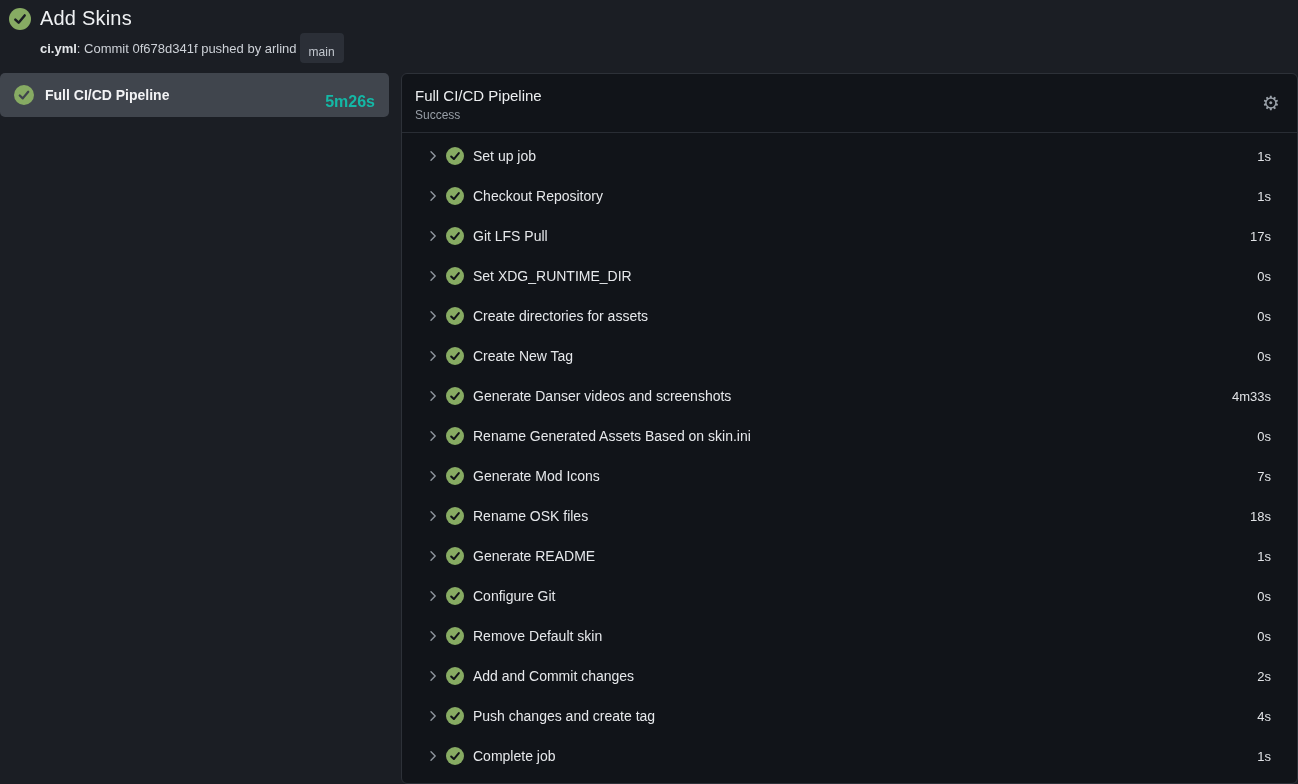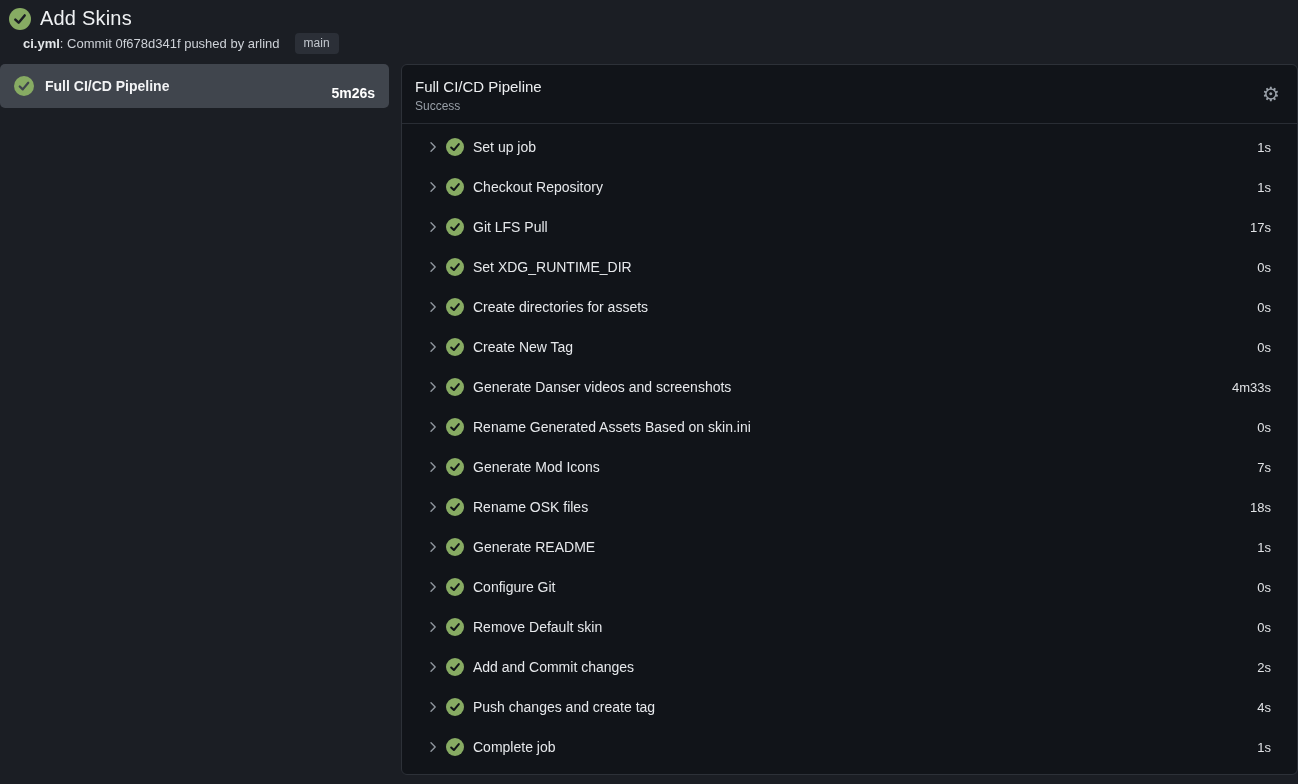--- a/index.html
+++ b/index.html
@@ -10,49 +10,49 @@
     overflow: hidden;
     color: #e8eaec;
   }
 
   
   .run-header { padding: 7px 10px 10px 9px; }
   .run-title-row { display: flex; align-items: center; gap: 9px; }
   .status-icon { display: inline-flex; flex-shrink: 0; }
   .run-title { font-size: 20px; font-weight: 500; color: #eff1f3; letter-spacing: 0.2px; }
   .run-sub-row {
-    margin-left: 14px; margin-top: 3px;
-    display: flex; align-items: center; gap: 15px;
+    margin-left: 31px; margin-top: 3px;
+    display: flex; align-items: center; gap: 3px;
     font-size: 13px; color: #cdd1d7;
   }
   .workflow-file { font-weight: 700; color: #e4e7ea; }
   .branch-badge {
     display: inline-block;
     background: #2b2f37;
     color: #c3c8cf;
     font-size: 12px;
     line-height: 1;
-    padding: 4px 9px 5px 9px;
+    padding: 13px 9px 5px 9px;
     border-radius: 4px;
   }
 
   
   .content { display: flex; align-items: flex-start; gap: 12px; padding: 0 0; }
 
   .jobs-sidebar { width: 389px; flex-shrink: 0; }
   .job-card {
     display: flex; align-items: center; gap: 11px;
     height: 44px; padding: 0 14px;
     background: #414951;
     background-color: #40454d;
     border-radius: 5px;
     cursor: pointer;
   }
   .job-name { font-size: 14px; font-weight: 700; color: #f2f3f5; }
-  .job-duration { margin-left: auto; font-size: 14px; font-weight: 700; color: #ffffff; margin-top: 13px; }
+  .job-duration { margin-left: auto; font-size: 16px; font-weight: 700; color: #14b8a6; margin-top: 13px; }
 
   .main-panel {
     flex: 1;
     height: 711px;
     background: #111419;
     border: 1px solid #2d3138;
     border-radius: 6px;
     overflow: hidden;
   }
   .panel-header {

